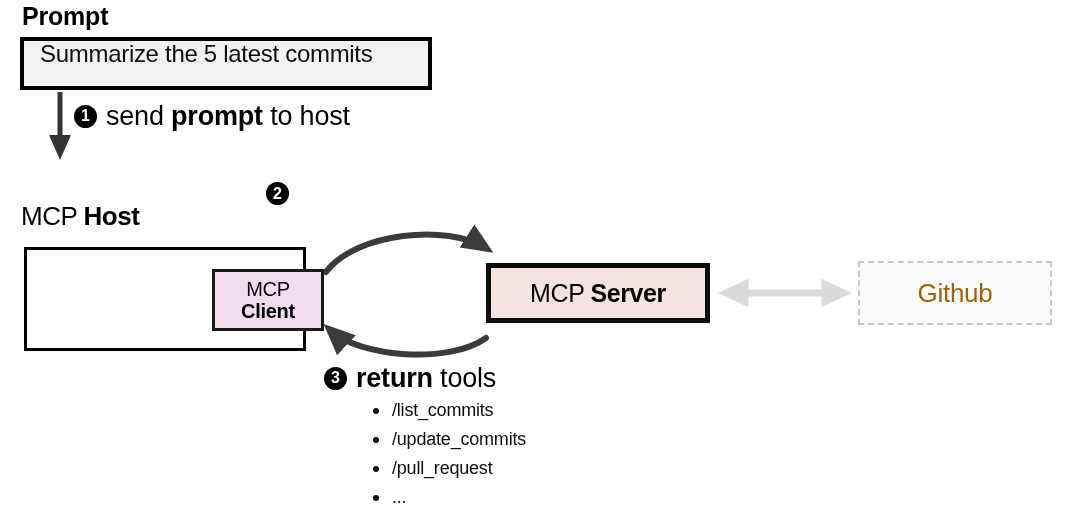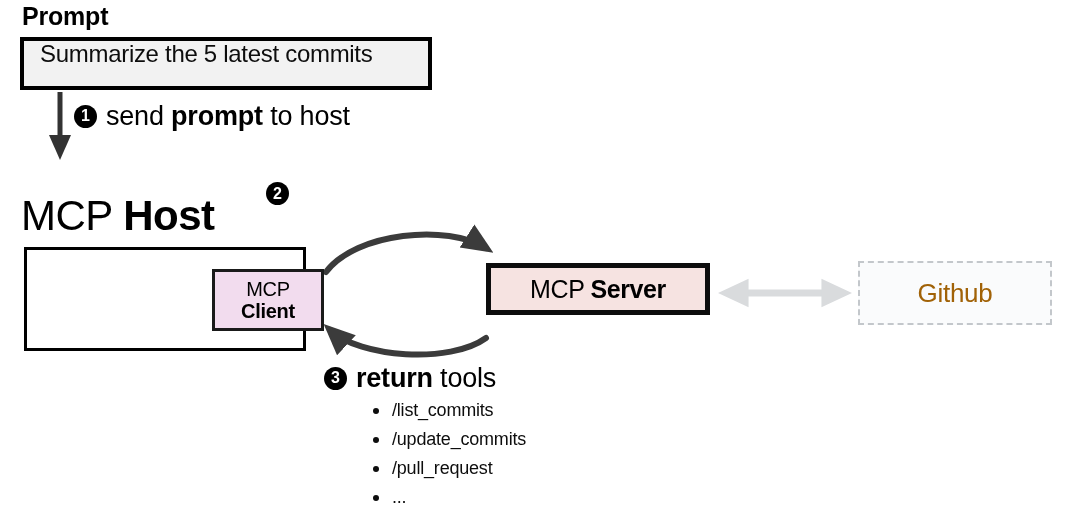--- a/index.html
+++ b/index.html
@@ -78,21 +78,21 @@
   .step-text b { font-weight: bold; }
 
   #step1 { left: 74px; top: 104px; }
   #step2 { left: 266px; top: 182px; }
   #step3 { left: 324px; top: 366px; }
 
   
   #host-title {
     left: 21px;
     top: 198px;
-    font-size: 42px;
+    font-size: 26px;
     line-height: 36px;
     letter-spacing: -0.5px;
     font-weight: normal;
     white-space: nowrap;
   }
   #host-title b { font-weight: bold; }
 
   #host-box {
     left: 24px;
     top: 247px;
@@ -118,21 +118,21 @@
     line-height: 22px;
   }
   #client-box .l1 { font-size: 20px; letter-spacing: -0.3px; }
   #client-box .l2 { font-size: 20px; font-weight: bold; letter-spacing: -0.3px; }
 
   
   #server-box {
     left: 486px;
     top: 263px;
     width: 224px;
-    height: 52px;
+    height: 60px;
     box-sizing: border-box;
     background: #f6e3e1;
     border: 5px solid #0d0d0d;
     display: flex;
     align-items: center;
     justify-content: center;
   }
   #server-box .srv-text {
     font-size: 25px;
     letter-spacing: -0.4px;

